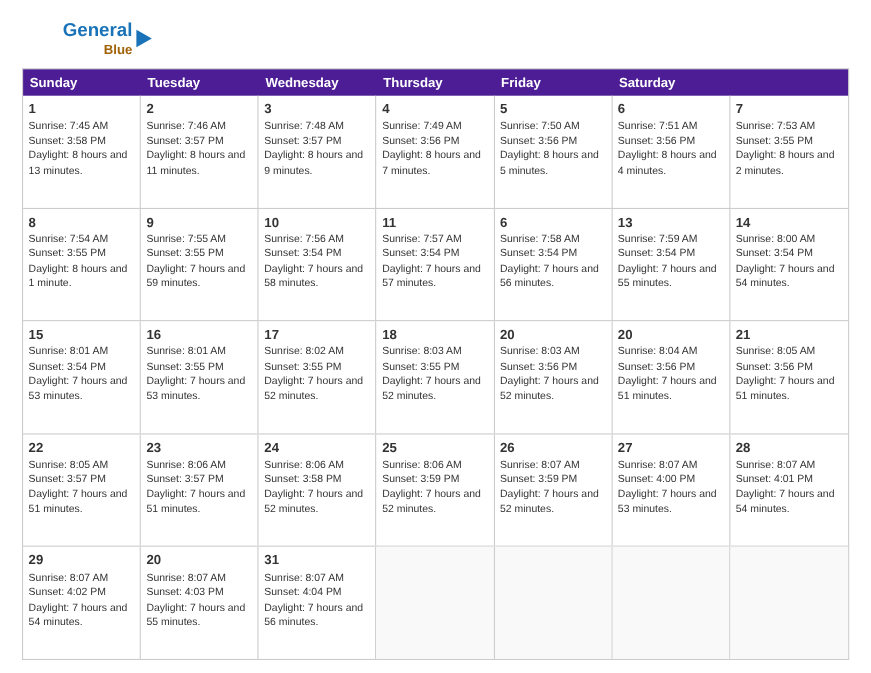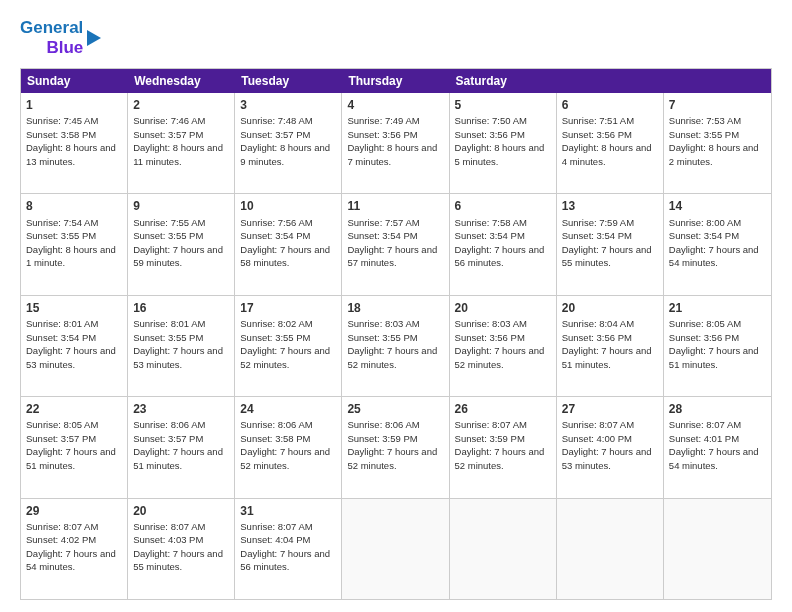--- a/index.html
+++ b/index.html
@@ -99,40 +99,41 @@
       color: #333;
       line-height: 1.3;
     }
   </style>
 </head>
 <body>
 
 <div class="page">
   <div class="header">
     <div class="logo">
-      <div style="display:flex;flex-direction:column;align-items:flex-end;margin-right:2px;">
+      <div style="display:flex;flex-direction:column;align-items:flex-end;margin-right:2px;margin-left:37px;">
         <span style="font-size:17px;font-weight:bold;color:#1a73b8;">General</span>
-        <span style="font-size:17px;font-weight:bold;color:#6d28d9;">Blue</span>
+        <span style="font-size:12px;font-weight:bold;color:#a16207;">Blue</span>
       </div>
       <div style="display:flex;flex-direction:column;justify-content:center;margin-left:2px;">
         <div style="width:0;height:0;border-left:14px solid #1a73b8;border-top:8px solid transparent;border-bottom:8px solid transparent;"></div>
       </div>
     </div>
     <div class="title-block">
       <div class="month-title"></div>
       <div class="location"></div>
     </div>
   </div>
 
   <div class="calendar">
     <div class="cal-header">
     <div class="cal-header-cell">Sunday</div>
+        <div class="cal-header-cell">Tuesday</div>
         <div class="cal-header-cell">Wednesday</div>
-        <div class="cal-header-cell">Tuesday</div>
         <div class="cal-header-cell">Thursday</div>
+        <div class="cal-header-cell">Friday</div>
         <div class="cal-header-cell">Saturday</div>
       </div>
     <div class="cal-body">
     <div class="cal-row">
           <div class="cal-cell"><span class="day-num">1</span><span class="cell-text">Sunrise: 7:45 AM<br>Sunset: 3:58 PM<br>Daylight: 8 hours and 13 minutes.</span></div>
           <div class="cal-cell"><span class="day-num">2</span><span class="cell-text">Sunrise: 7:46 AM<br>Sunset: 3:57 PM<br>Daylight: 8 hours and 11 minutes.</span></div>
           <div class="cal-cell"><span class="day-num">3</span><span class="cell-text">Sunrise: 7:48 AM<br>Sunset: 3:57 PM<br>Daylight: 8 hours and 9 minutes.</span></div>
           <div class="cal-cell"><span class="day-num">4</span><span class="cell-text">Sunrise: 7:49 AM<br>Sunset: 3:56 PM<br>Daylight: 8 hours and 7 minutes.</span></div>
           <div class="cal-cell"><span class="day-num">5</span><span class="cell-text">Sunrise: 7:50 AM<br>Sunset: 3:56 PM<br>Daylight: 8 hours and 5 minutes.</span></div>
           <div class="cal-cell"><span class="day-num">6</span><span class="cell-text">Sunrise: 7:51 AM<br>Sunset: 3:56 PM<br>Daylight: 8 hours and 4 minutes.</span></div>

